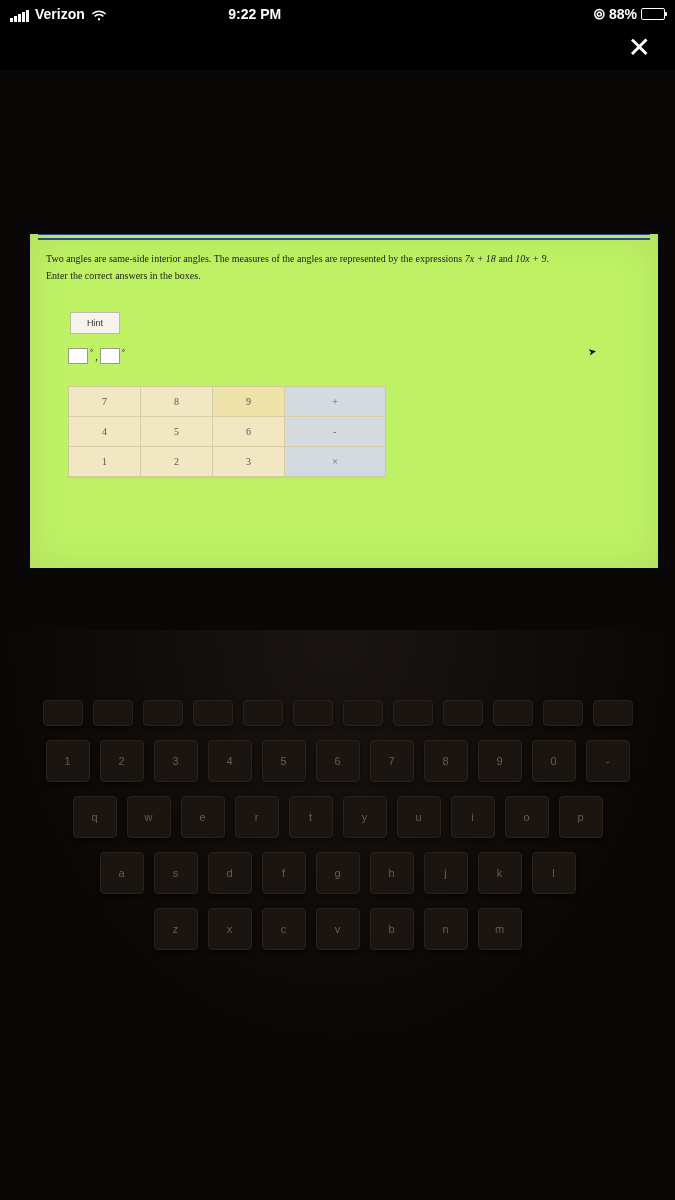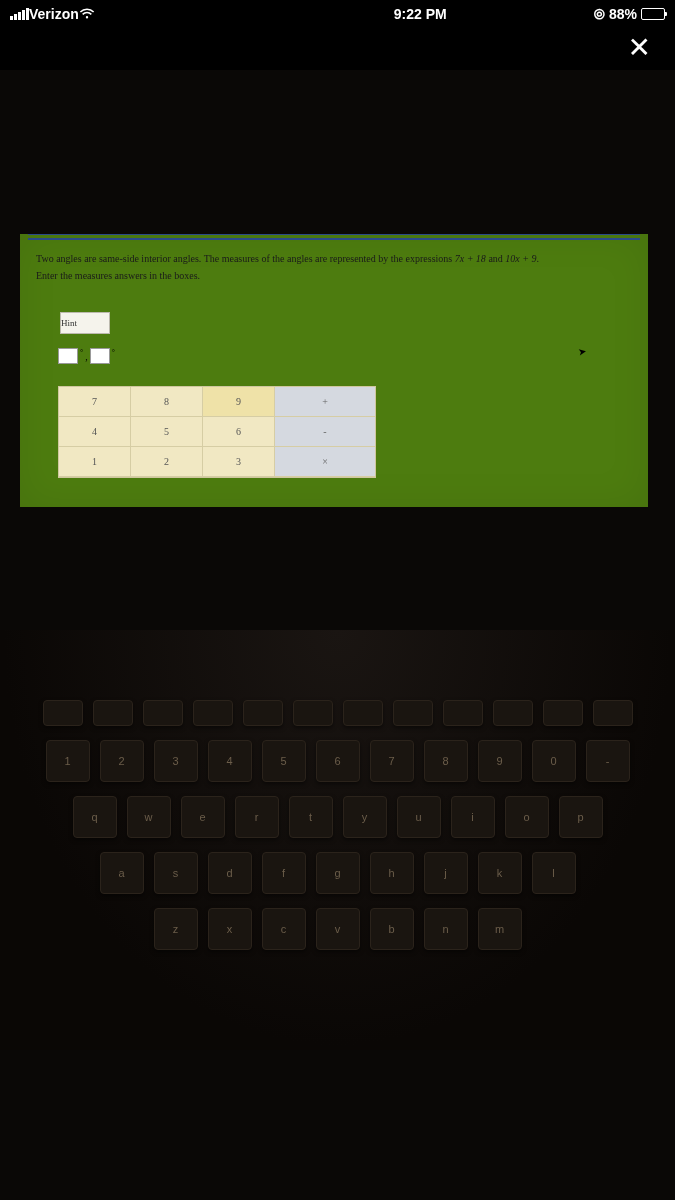--- a/index.html
+++ b/index.html
@@ -13,22 +13,22 @@
   }
   .status-bar {
     height: 28px;
     display: flex;
     align-items: center;
     color: #fff;
     font-size: 14px;
     font-weight: 600;
     padding: 0 10px;
   }
-  .status-left { display: flex; align-items: center; gap: 0; flex: 1; }
-  .status-center { flex: 1; text-align: right; }
+  .status-left { display: flex; align-items: flex-end; gap: 6px; flex: 1; }
+  .status-center { flex: 1; text-align: left; }
   .status-right { flex: 1; display: flex; justify-content: flex-end; align-items: center; gap: 4px; }
   .signal-bars { display: inline-flex; align-items: flex-end; gap: 1px; }
   .signal-bars span { width: 3px; background: #fff; }
   .signal-bars span:nth-child(1){height:4px}
   .signal-bars span:nth-child(2){height:6px}
   .signal-bars span:nth-child(3){height:8px}
   .signal-bars span:nth-child(4){height:10px}
   .signal-bars span:nth-child(5){height:12px}
   .wifi-icon { width: 16px; height: 12px; }
   .battery { width: 24px; height: 12px; border: 1px solid #fff; border-radius: 2px; position: relative; }
@@ -41,24 +41,24 @@
     top: 70px;
     left: 0;
     right: 0;
     bottom: 0;
     background: #0a0806;
   }
   
   .screen {
     position: absolute;
     top: 164px;
-    left: 20px;
+    left: 30px;
     width: 628px;
-    height: 273px;
-    background: #4d7c0f;
+    height: 334px;
+    background: #bef264;
     box-shadow: inset 0 0 40px rgba(0,0,0,0.08);
   }
   .hr-top {
     height: 6px;
     border-top: 1px solid #2a4a8a;
     border-bottom: 2px solid #2a4a8a;
     margin: 0 8px;
   }
   .problem {
     padding: 10px 16px 4px 16px;
@@ -67,26 +67,26 @@
     font-size: 10px;
     line-height: 1.7;
   }
   .expr { font-style: italic; }
   .hint-btn {
     margin: 24px 0 14px 40px;
     width: 50px;
     height: 22px;
     background: #f5f3ec;
     border: 1px solid #bcb9ae;
-    font-family: Liberation Serif, serif;
+    font-family: Liberation Sans, sans-serif;
     font-size: 9px;
     color: #333;
     display: flex;
     align-items: center;
-    justify-content: flex-start;
+    justify-content: center;
   }
   .answer-boxes {
     margin-left: 38px;
     display: flex;
     align-items: center;
     gap: 2px;
     font-family: Georgia, serif;
     font-size: 10px;
   }
   .answer-input {
@@ -200,21 +200,21 @@
 </div>
 
 <div class="photo-area">
 
   <div class="screen">
     <div class="hr-top"></div>
     <div class="problem">
       <div>
         <span>Two angles are same-side interior angles. The measures of the angles are represented by the expressions </span><span class="expr">7x + 18</span><span> and </span><span class="expr">10x + 9</span><span>.</span>
       </div>
-      <div>Enter the measures answers in the boxes.</div>
+      <div>Enter the correct answers in the boxes.</div>
     </div>
 
     <span class="cursor-ptr">➤</span>
 
     <div class="hint-btn">
       <span>Hint</span>
     </div>
 
     <div class="answer-boxes">
       <span class="answer-input"></span>

